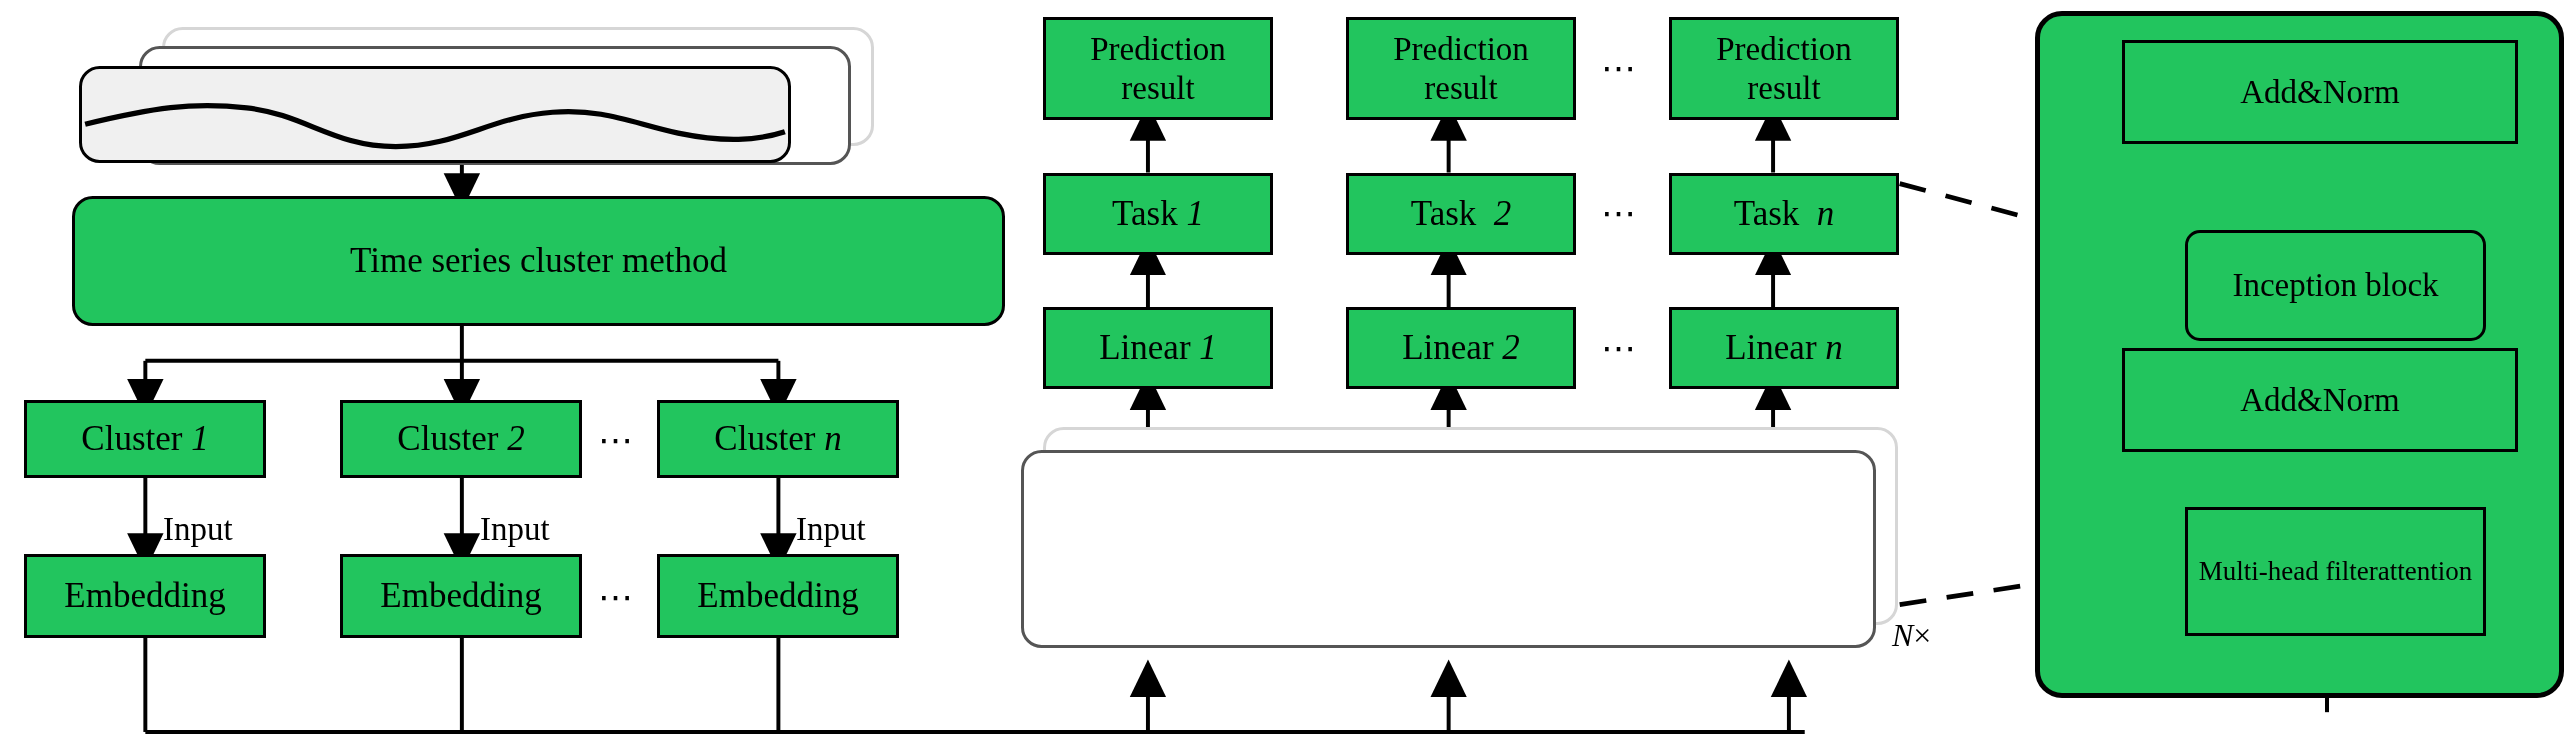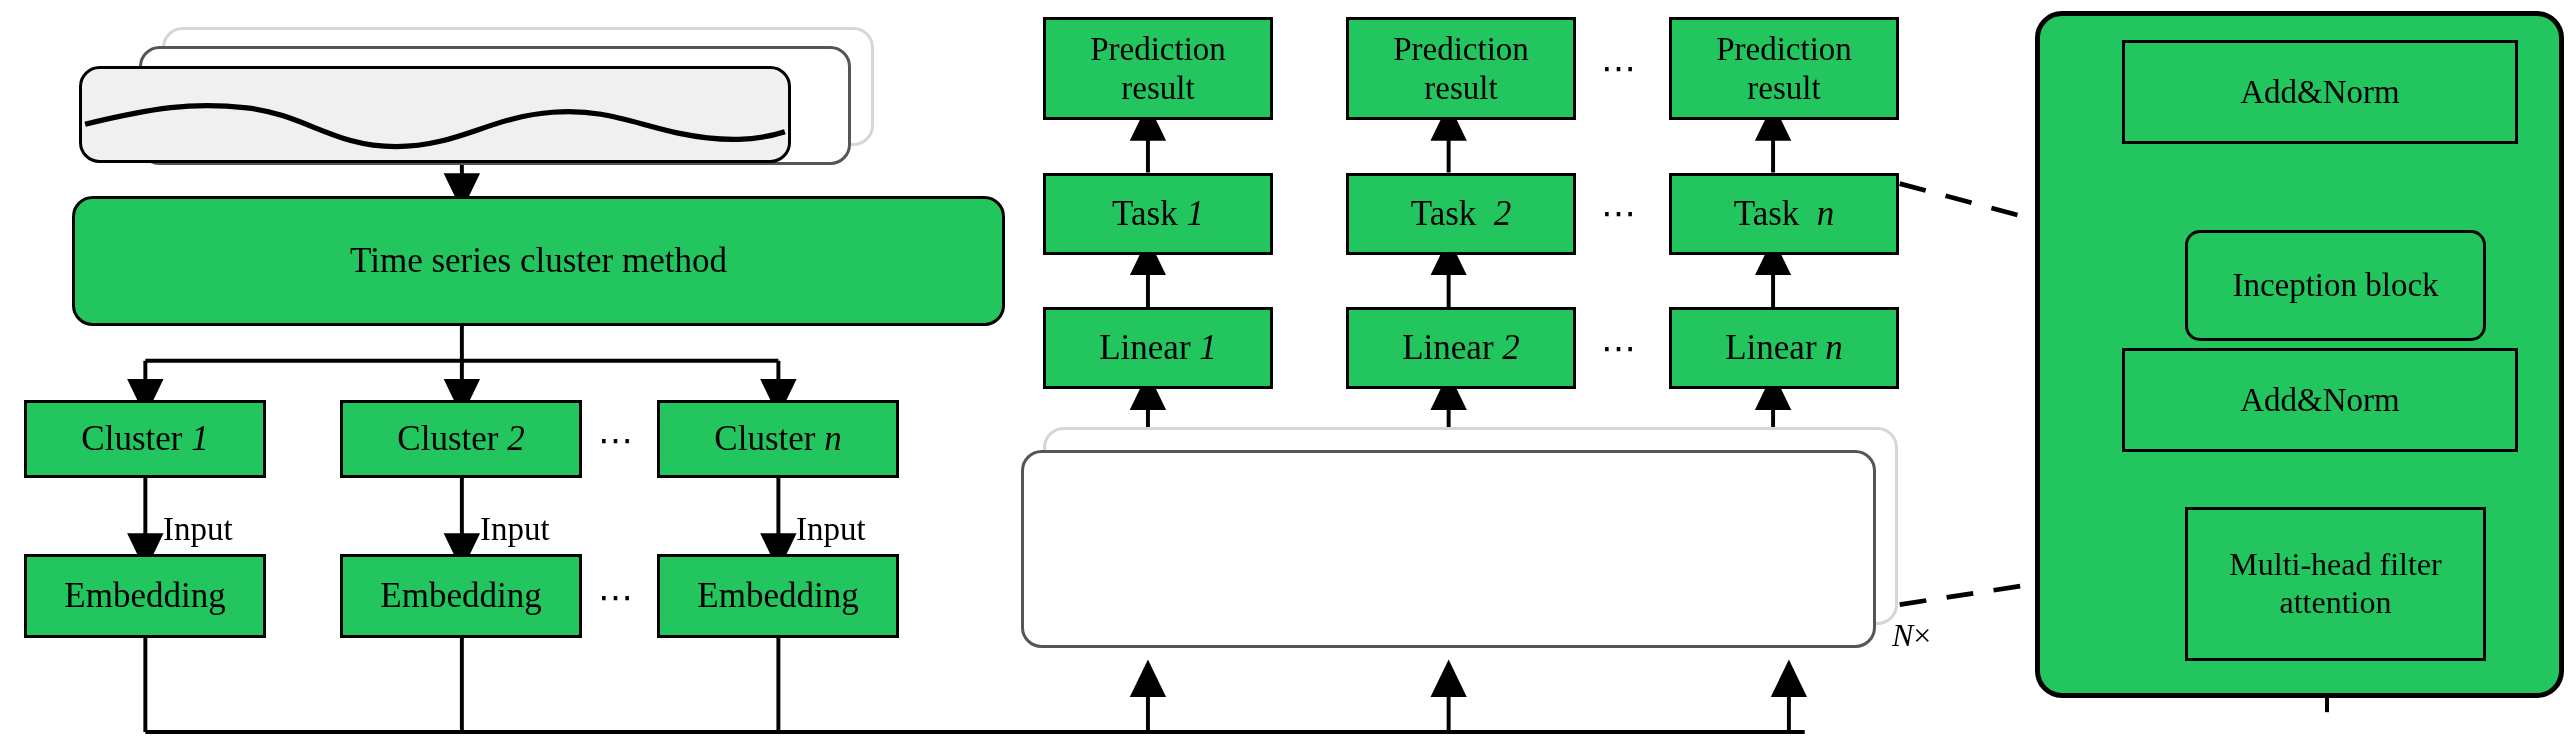--- a/index.html
+++ b/index.html
@@ -208,19 +208,19 @@
   </div>
 
   <div class="box" style="left:2185px;top:230px;width:301px;height:111px;font-size:33px;border-radius:15px;">
     <span>Inception block</span>
   </div>
 
   <div class="box" style="left:2122px;top:348px;width:396px;height:104px;font-size:33px;">
     <span>Add&amp;Norm</span>
   </div>
 
-  <div class="box" style="left:2185px;top:507px;width:301px;height:154px;font-size:32px;flex-direction:column;">
+  <div class="box" style="left:2185px;top:507px;width:301px;height:129px;font-size:27px;flex-direction:row;">
     <span>Multi-head filter</span>
     <span>attention</span>
   </div>
 
 </div>
 
 
 </body></html>

